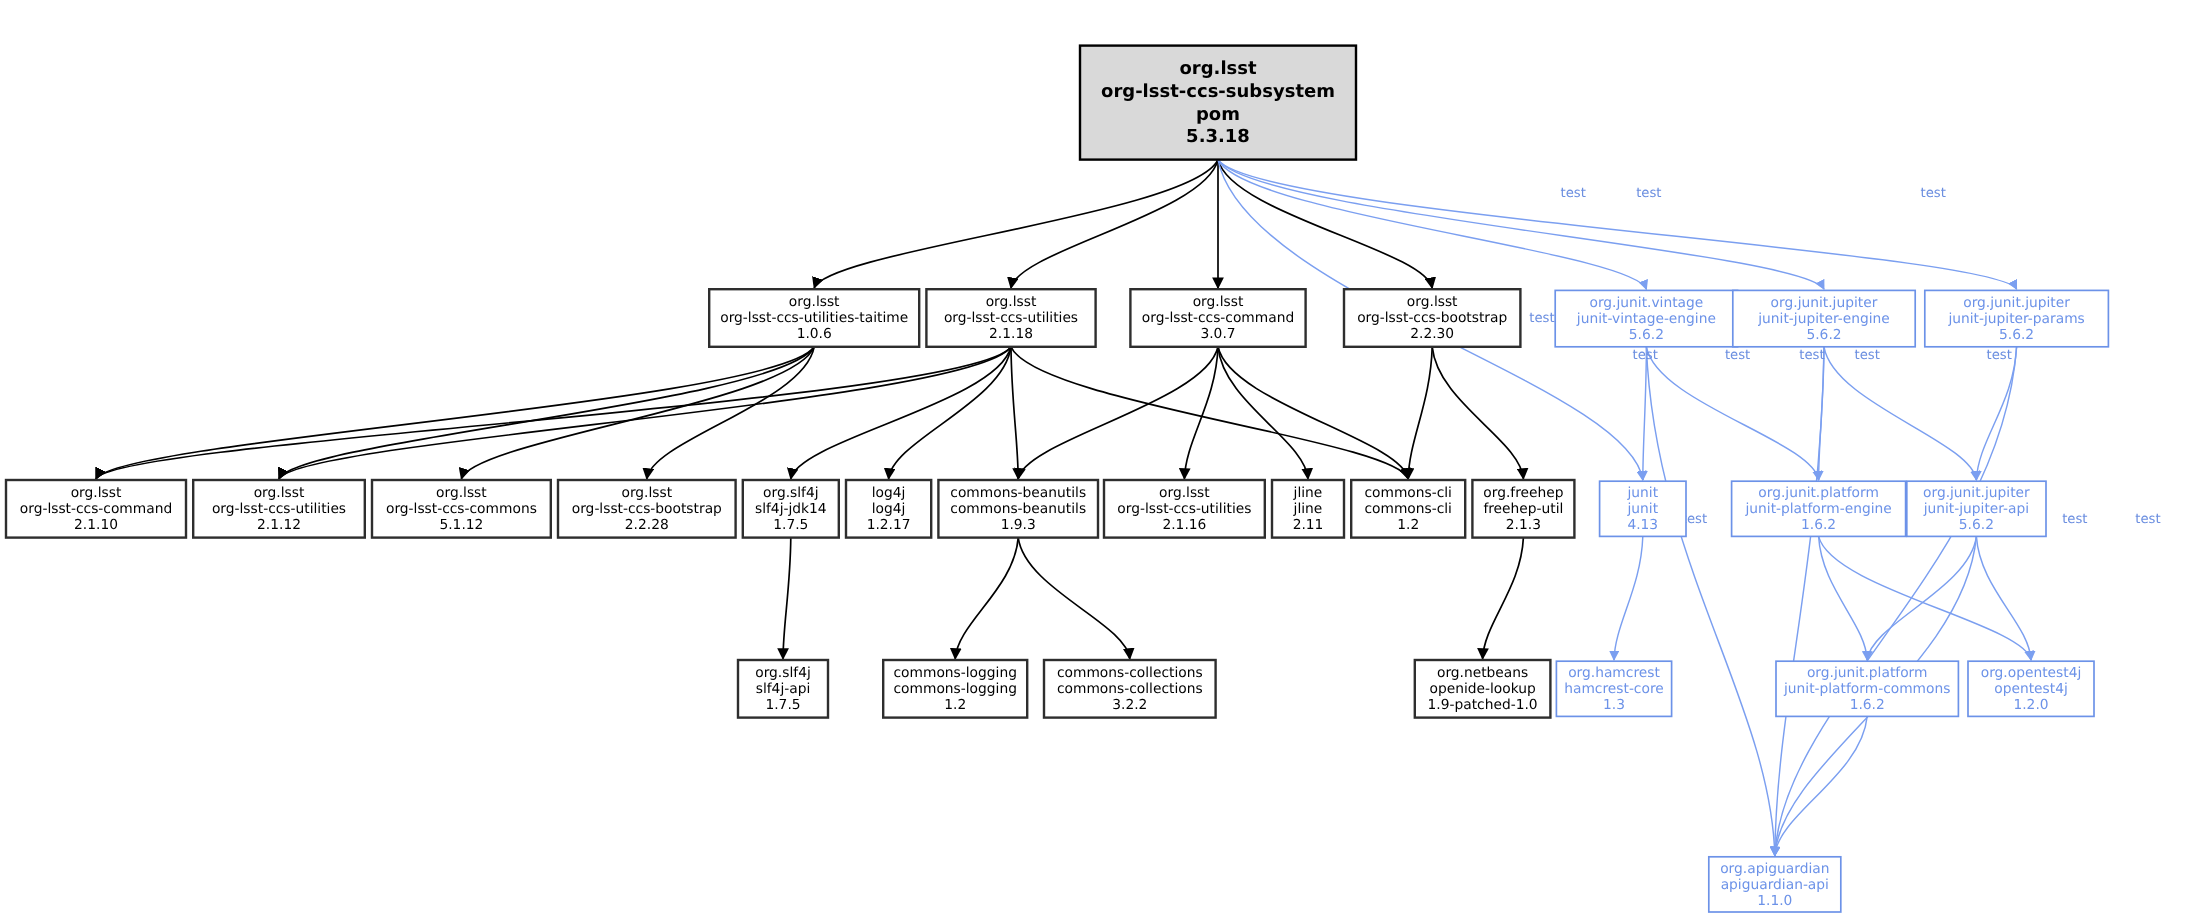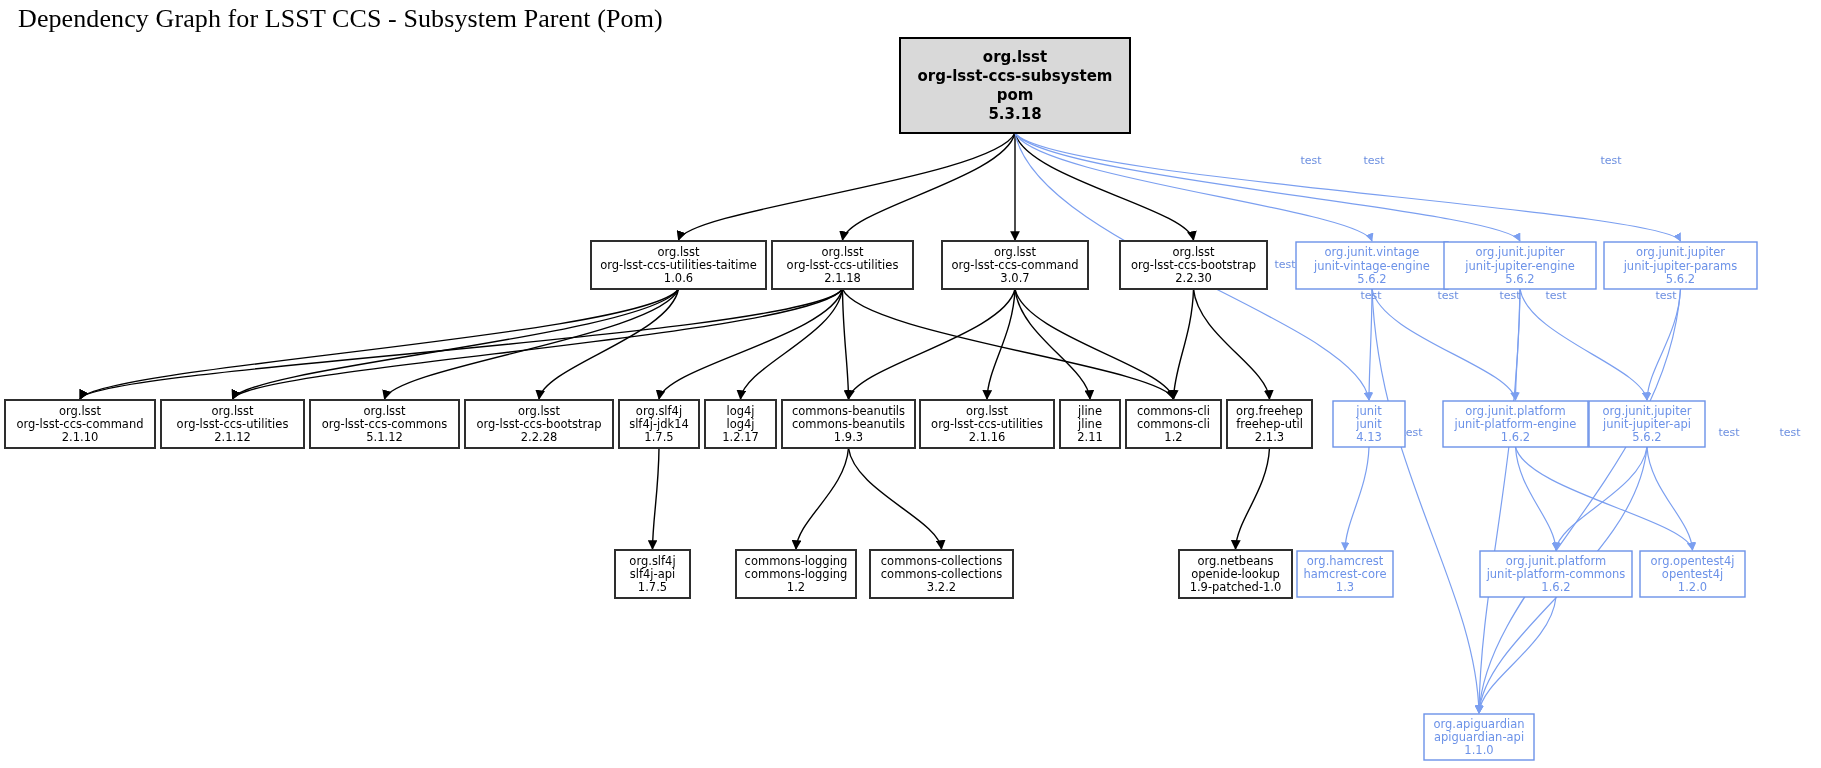--- a/index.html
+++ b/index.html
@@ -79,21 +79,20 @@
     fill: #6c8fe0;
     text-anchor: middle;
     dominant-baseline: middle;
   }
 </style>
 </head>
 <body>
 
 <div id="graph-root">
 
-  <div id="title">Dependency Graph for LSST CCS - Subsystem Parent (Pom)</div>
 
   <svg id="canvas" viewBox="0 0 1821 768" preserveAspectRatio="none">
     <defs>
       <marker id="arrow-black" viewBox="0 0 10 10" refX="9" refY="5" markerWidth="7" markerHeight="7" orient="auto-start-reverse">
         <path d="M 0 0 L 10 5 L 0 10 z" fill="#000000"></path>
       </marker>
       <marker id="arrow-blue" viewBox="0 0 10 10" refX="9" refY="5" markerWidth="7" markerHeight="7" orient="auto-start-reverse">
         <path d="M 0 0 L 10 5 L 0 10 z" fill="#7b9ff0"></path>
       </marker>
     </defs>

